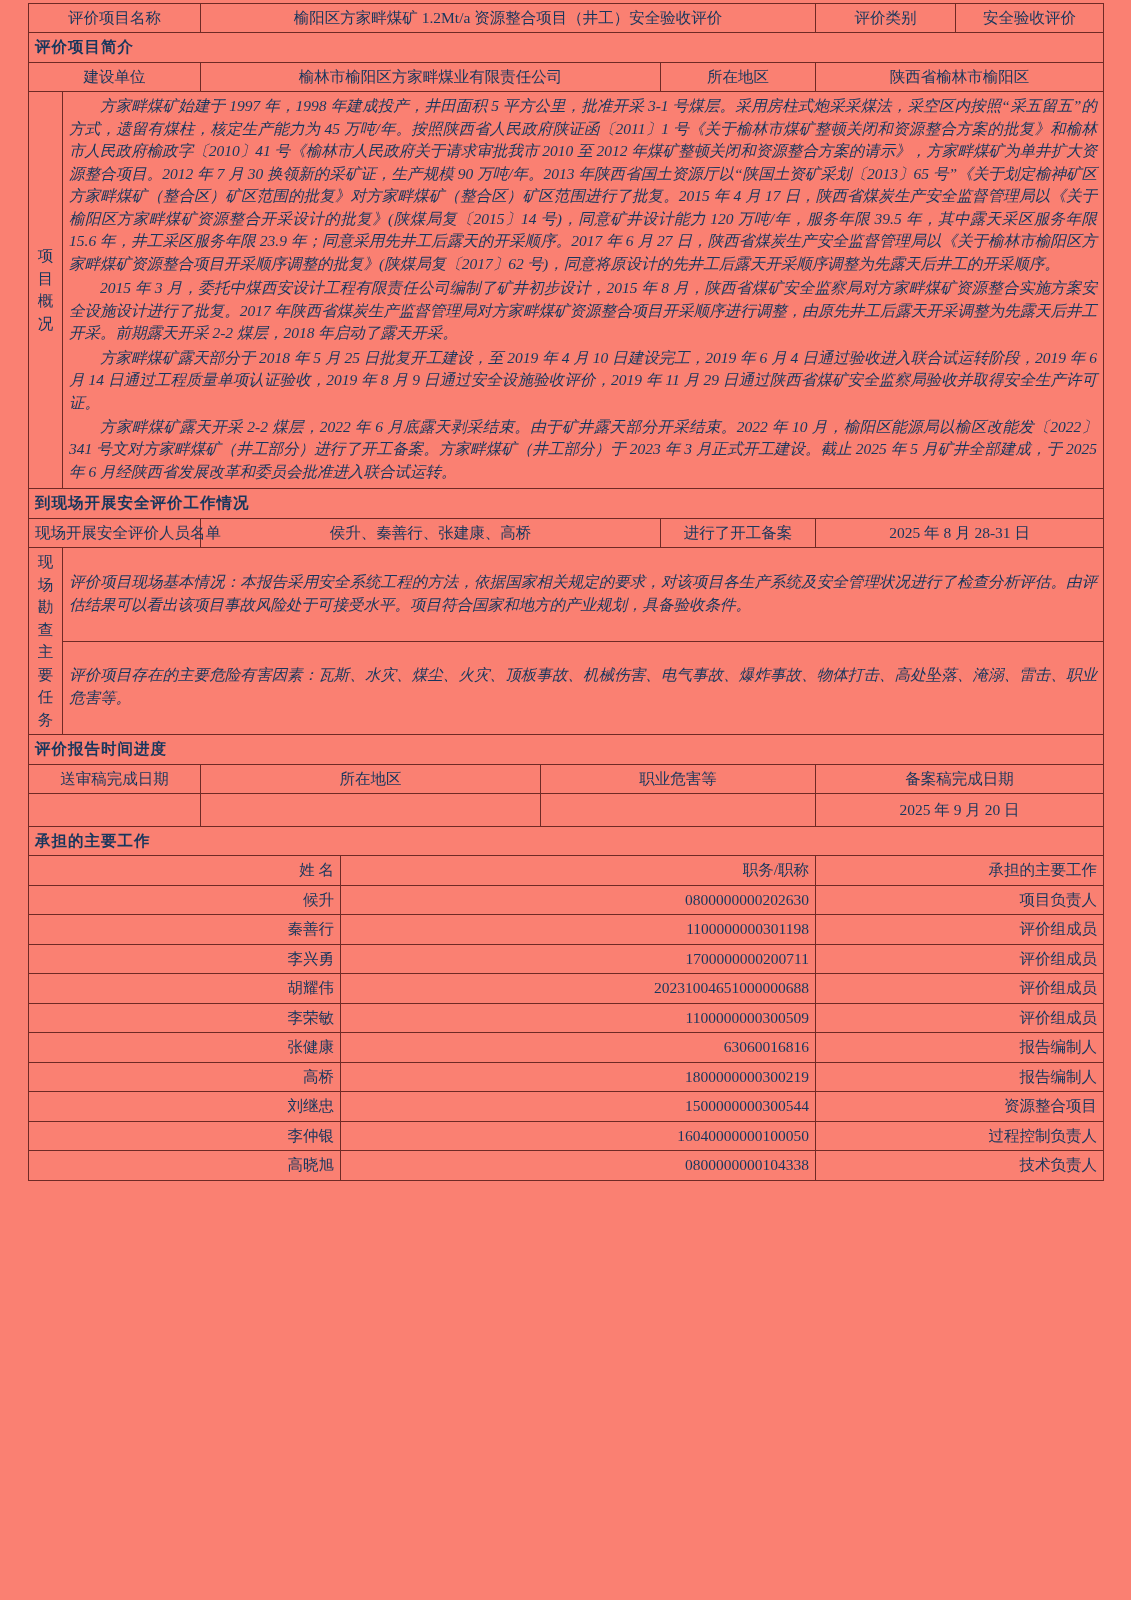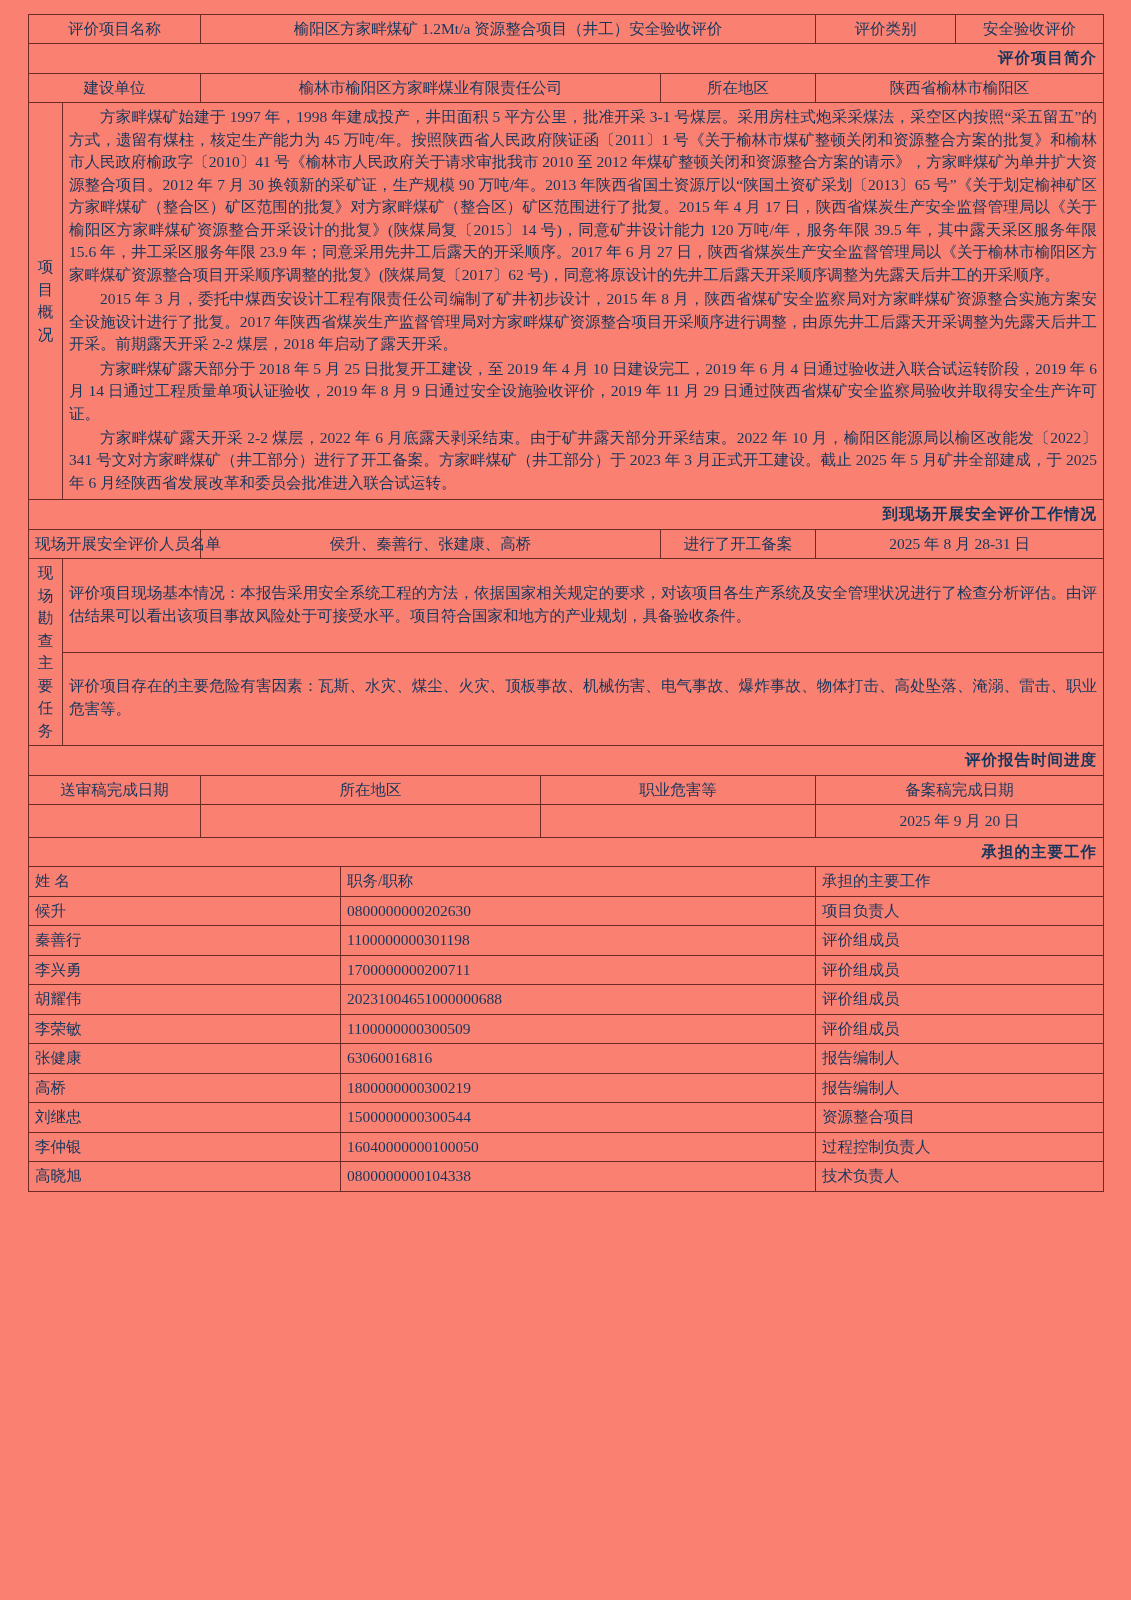--- a/index.html
+++ b/index.html
@@ -11,62 +11,63 @@
     width: 1131px;
     height: 1600px;
     font-family: "Liberation Serif", "DejaVu Serif", serif;
     color: #0b2d5c;
     overflow: hidden;
   }
   .page {
     width: 1017px;
     height: 1600px;
     box-sizing: border-box;
-    padding: 14px 28px 18px 28px;
+    padding: 3px 28px 18px 28px;
     background: #fa8072;
   }
   table.doc {
     width: 1075px;
     border-collapse: collapse;
     table-layout: fixed;
     background: #fa8072;
   }
   table.doc td {
     border: 1px solid #6f2a25;
     padding: 3px 6px;
     vertical-align: middle;
     color: #17365d;
     font-size: 15.5px;
     line-height: 1.45;
   }
   .band {
-    text-align: right;
+    text-align: left;
     font-weight: bold;
     font-size: 16px;
     letter-spacing: 1px;
   }
   .cellc { text-align: center; white-space: nowrap; }
   .vert {
     text-align: center;
     width: 34px;
     font-size: 15.5px;
     line-height: 1.3;
   }
   .vert span { display: block; }
   .body-text {
     text-align: justify;
     font-size: 15.4px;
     line-height: 1.62;
     padding: 6px 10px 8px 10px;
+    font-style: italic;
   }
   .body-text p {
     margin: 0 0 2px 0;
     text-indent: 2em;
   }
-  .person td { text-align: left; font-size: 15.5px; }
+  .person td { text-align: right; font-size: 15.5px; }
   .blankrow td { height: 26px; }
 </style>
 </head>
 <body>
 
 <div class="page">
 <table class="doc">
   <colgroup>
     <col style="width:34px">
     <col style="width:138px">

